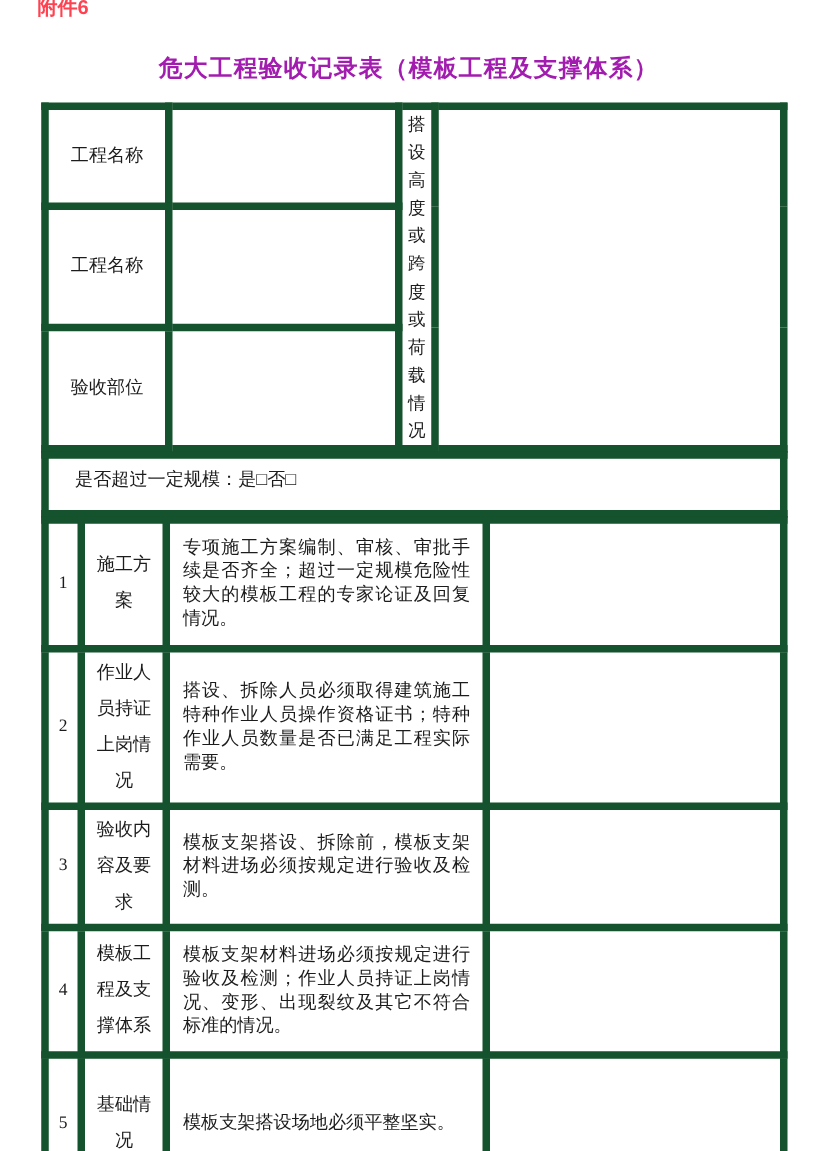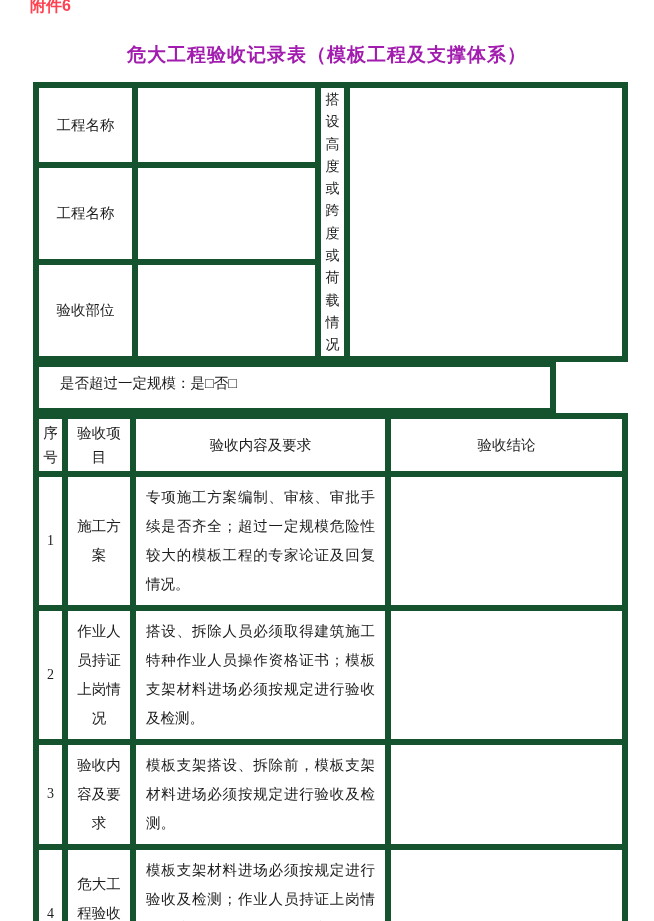--- a/index.html
+++ b/index.html
@@ -29,21 +29,21 @@
     color: #a21caf;
   }
   .table-wrap {
     position: absolute;
     left: 33px; top: 82px;
     width: 589px;
   }
   table {
     border-collapse: collapse;
     table-layout: fixed;
-    width: 523px;
+    width: 597px;
   }
   table + table { margin-top: -1px; }
   td {
     border: 6px solid #14532d;
     font-size: 14.5px;
     vertical-align: middle;
     overflow: hidden;
   }
   .label-cell {
     text-align: center;
@@ -79,21 +79,21 @@
   }
   .item-cell {
     text-align: center;
     line-height: 29px;
     padding: 2px 9px;
     word-break: break-all;
     margin-left: 34px;
   }
   .content-cell {
     text-align: justify;
-    line-height: 29px;
+    line-height: 19px;
     padding: 6px 10px;
     word-break: break-all;
   }
   .conclusion-cell { background: #fff; }
 </style>
 </head>
 <body>
 
 <div class="attachment-label">附件6</div>
 
@@ -137,47 +137,41 @@
     </table>
 
   <table>
     <colgroup>
       <col style="width:29px">
         <col style="width:68px">
         <col style="width:255px">
         <col style="width:237px">
     </colgroup>
     <tbody>
-        <tr>
-      <td class="head-cell" style="height:49px">序号</td>
-      <td class="head-cell">验收项目</td>
-      <td class="head-cell">验收内容及要求</td>
-      <td class="head-cell">验收结论</td>
-    </tr>
     <tr>
       <td class="no-cell" style="height:103px">1</td>
       <td class="item-cell">施工方案</td>
       <td class="content-cell">专项施工方案编制、审核、审批手续是否齐全；超过一定规模危险性较大的模板工程的专家论证及回复情况。</td>
       <td class="conclusion-cell"></td>
     </tr>
     <tr>
       <td class="no-cell" style="height:104px">2</td>
       <td class="item-cell">作业人员持证上岗情况</td>
-      <td class="content-cell">搭设、拆除人员必须取得建筑施工特种作业人员操作资格证书；模板支架材料进场必须按规定进行验收及检测。</td>
+      <td class="content-cell">搭设、拆除人员必须取得建筑施工特种作业人员操作资格证书；特种作业人员数量是否已满足工程实际需要。</td>
       <td class="conclusion-cell"></td>
     </tr>
     <tr>
       <td class="no-cell" style="height:86px">3</td>
       <td class="item-cell">验收内容及要求</td>
       <td class="content-cell">模板支架搭设、拆除前，模板支架材料进场必须按规定进行验收及检测。</td>
       <td class="conclusion-cell"></td>
     </tr>
     <tr>
       <td class="no-cell" style="height:102px">4</td>
-      <td class="item-cell">危大工程验收记录表</td>
+      <td class="item-cell">模板工程及支撑体系</td>
       <td class="content-cell">模板支架材料进场必须按规定进行验收及检测；作业人员持证上岗情况、变形、出现裂纹及其它不符合标准的情况。</td>
       <td class="conclusion-cell"></td>
     </tr>
     <tr>
       <td class="no-cell" style="height:110px">5</td>
       <td class="item-cell">基础情况</td>
       <td class="content-cell">模板支架搭设场地必须平整坚实。</td>
       <td class="conclusion-cell"></td>
     </tr>
   </tbody>

